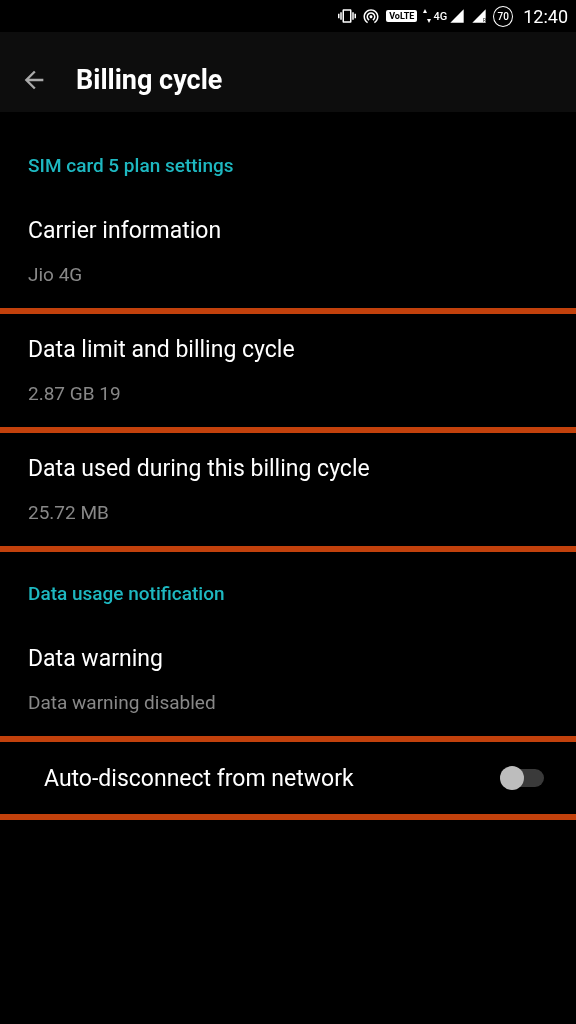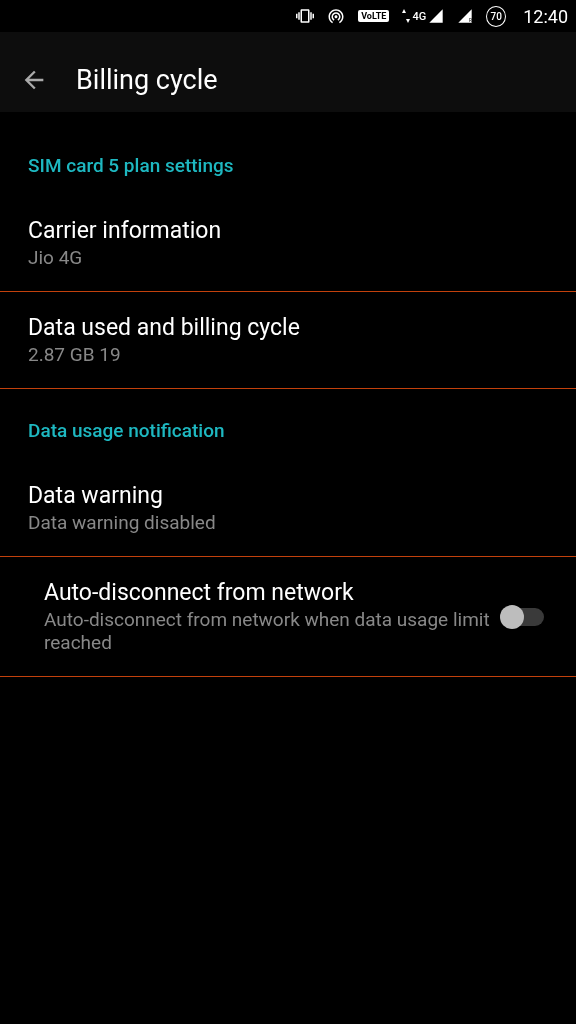--- a/index.html
+++ b/index.html
@@ -10,21 +10,21 @@
       font-family: Roboto, -apple-system, sans-serif;
       color: #fff;
       overflow: hidden;
     }
     .status-bar {
       height: 32px;
       display: flex;
       justify-content: flex-end;
       align-items: center;
       padding: 0 8px;
-      gap: 13px;
+      gap: 6px;
       font-size: 15px;
       color: #fff;
     }
     .status-bar .time {
       font-size: 18px;
       font-weight: 400;
       margin-left: 4px;
     }
     .status-bar svg { display: block; }
     .volte-badge {
@@ -46,45 +46,45 @@
     .back-arrow {
       width: 36px;
       height: 36px;
       display: flex;
       align-items: center;
       justify-content: center;
       color: #888;
     }
     .app-title {
       font-size: 27px;
-      font-weight: 400;
+      font-weight: 700;
       color: #fff;
     }
     .content {
       padding-top: 24px;
     }
     .section-header {
       color: #1eb8c1;
       font-size: 19px;
       font-weight: 500;
       padding: 18px 28px;
     }
     .list-item {
       padding: 22px 28px;
-      border-bottom: 1px solid #c2410c;
+      border-bottom: 6px solid #c2410c;
     }
     .list-item-title {
       font-size: 23px;
       color: #fff;
       font-weight: 400;
     }
     .list-item-subtitle {
       font-size: 19px;
       color: #888;
-      margin-top: 2px;
+      margin-top: 19px;
     }
     .list-item-toggle {
       display: flex;
       align-items: center;
       justify-content: space-between;
       padding-left: 44px;
     }
     .list-item-toggle .text-block { flex: 1; }
     .toggle {
       width: 48px;
@@ -185,36 +185,39 @@
 <div class="content">
 
   <div class="section-header">SIM card 5 plan settings</div>
 
   <div class="list-item">
     <div class="list-item-title">Carrier information</div>
     <div class="list-item-subtitle">Jio 4G</div>
   </div>
 
   <div class="list-item">
-    <div class="list-item-title">Data used and billing cycle</div>
+    <div class="list-item-title">Data limit and billing cycle</div>
     <div class="list-item-subtitle">2.87 GB 19</div>
   </div>
 
+  <div class="list-item">
+    <div class="list-item-title">Data used during this billing cycle</div>
+    <div class="list-item-subtitle">25.72 MB</div>
+  </div>
 
   <div class="section-header" style="padding-top:30px">Data usage notification</div>
 
   <div class="list-item">
     <div class="list-item-title">Data warning</div>
     <div class="list-item-subtitle">Data warning disabled</div>
   </div>
 
   <div class="list-item list-item-toggle">
     <div class="text-block">
       <div class="list-item-title">Auto-disconnect from network</div>
-      <div class="list-item-subtitle">Auto-disconnect from network when data usage limit reached</div>
     </div>
     <div class="toggle">
       <div class="toggle-track"></div>
       <div class="toggle-thumb"></div>
     </div>
   </div>
 
 </div>
 
 </body></html>

